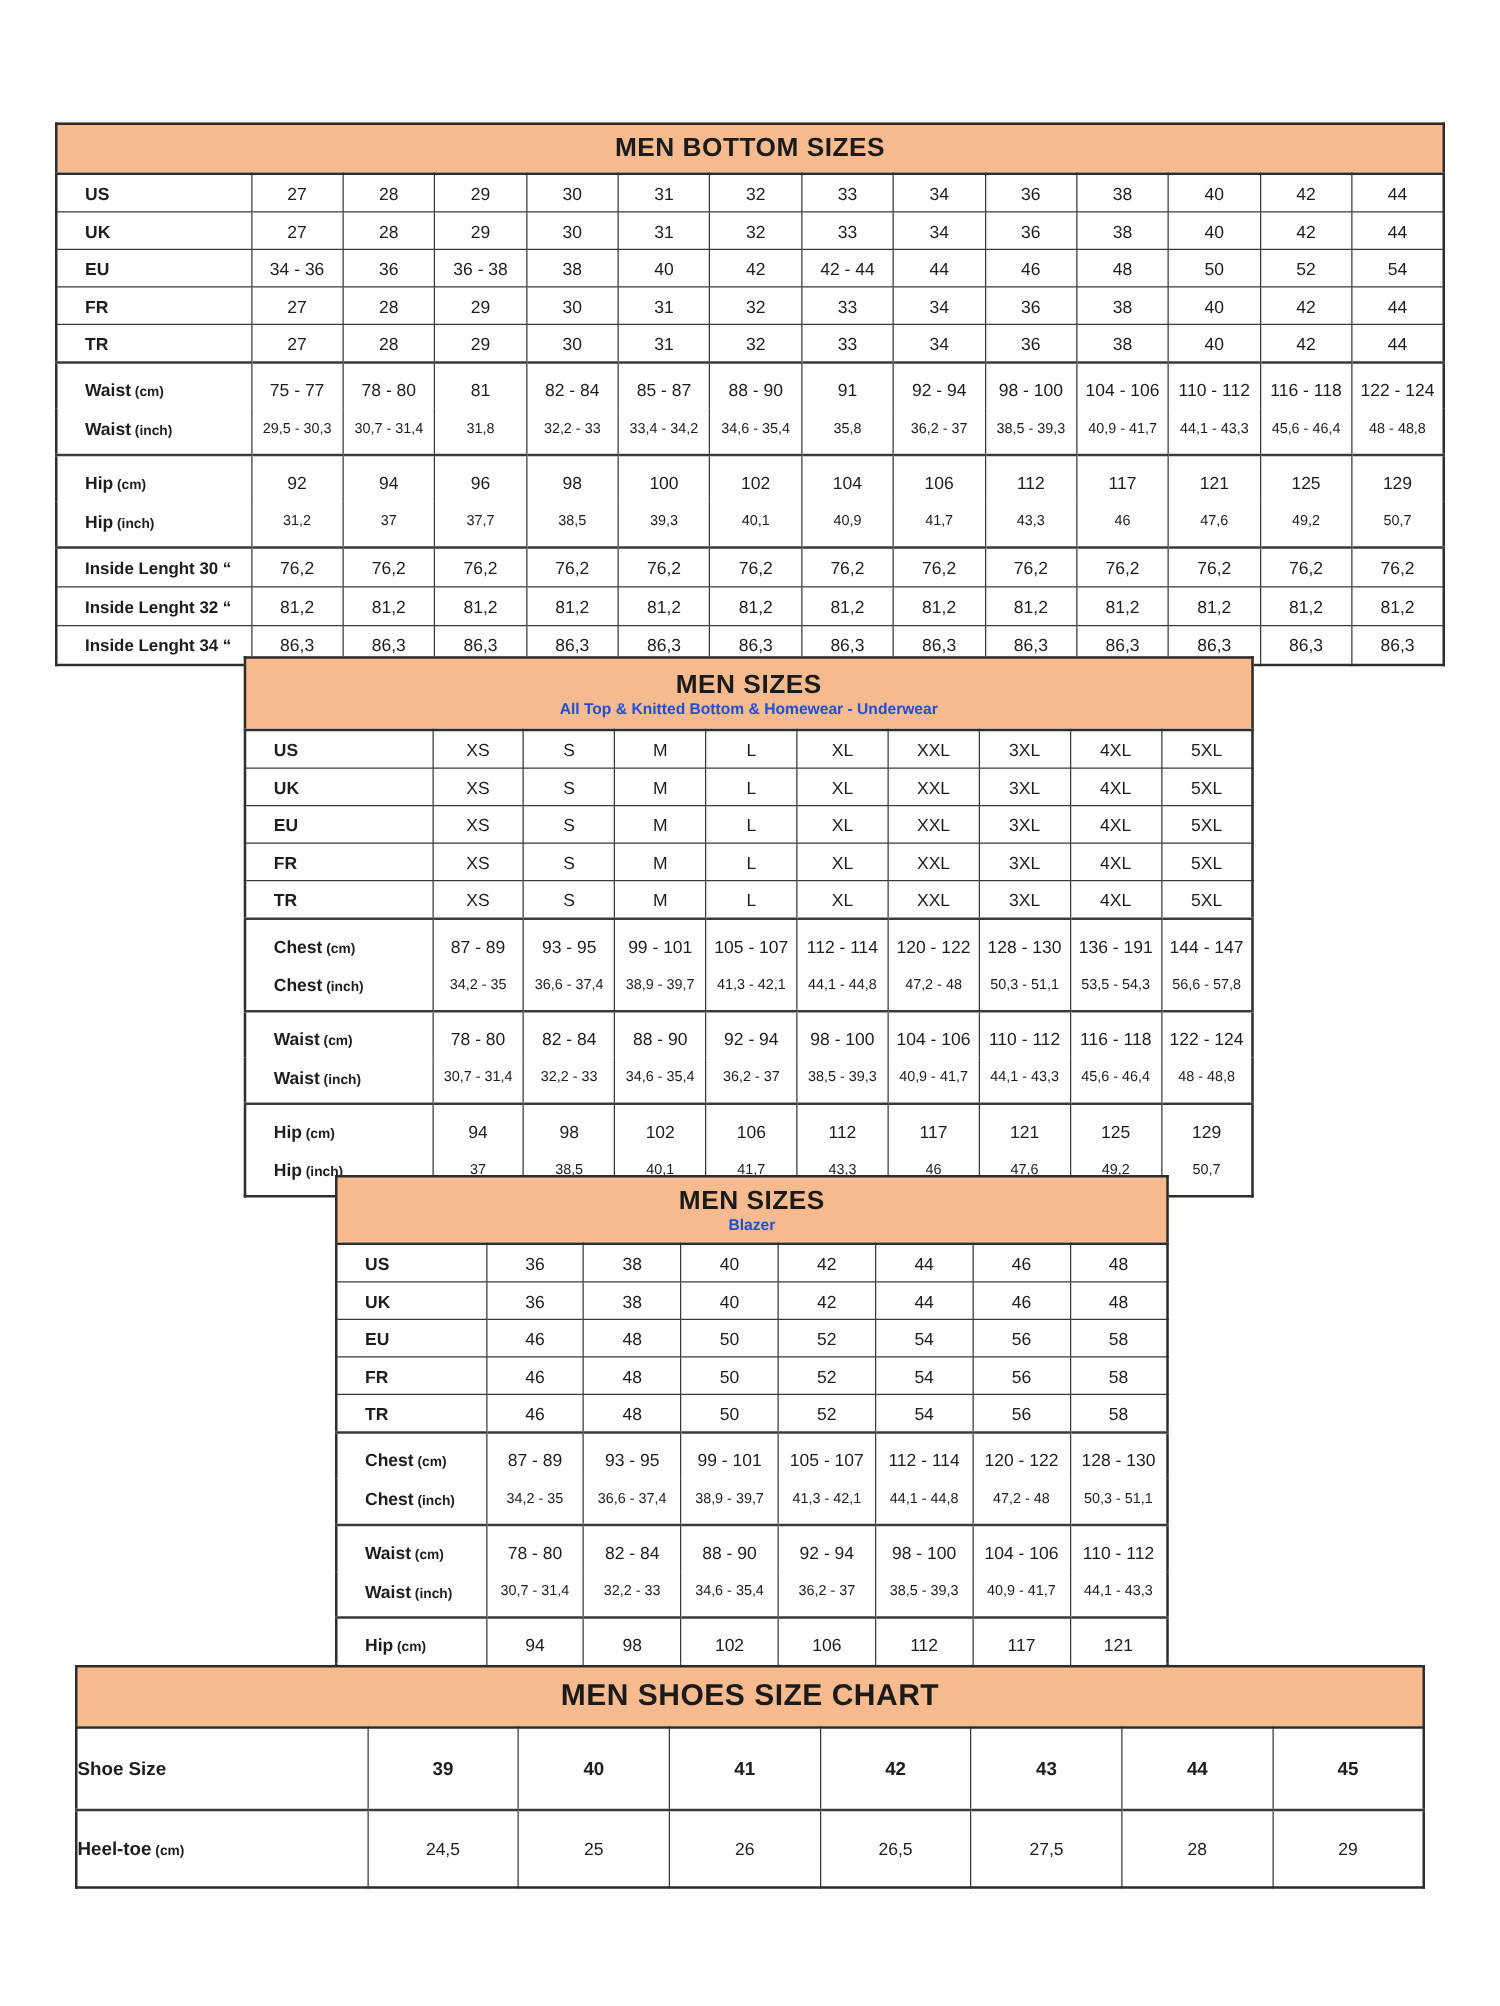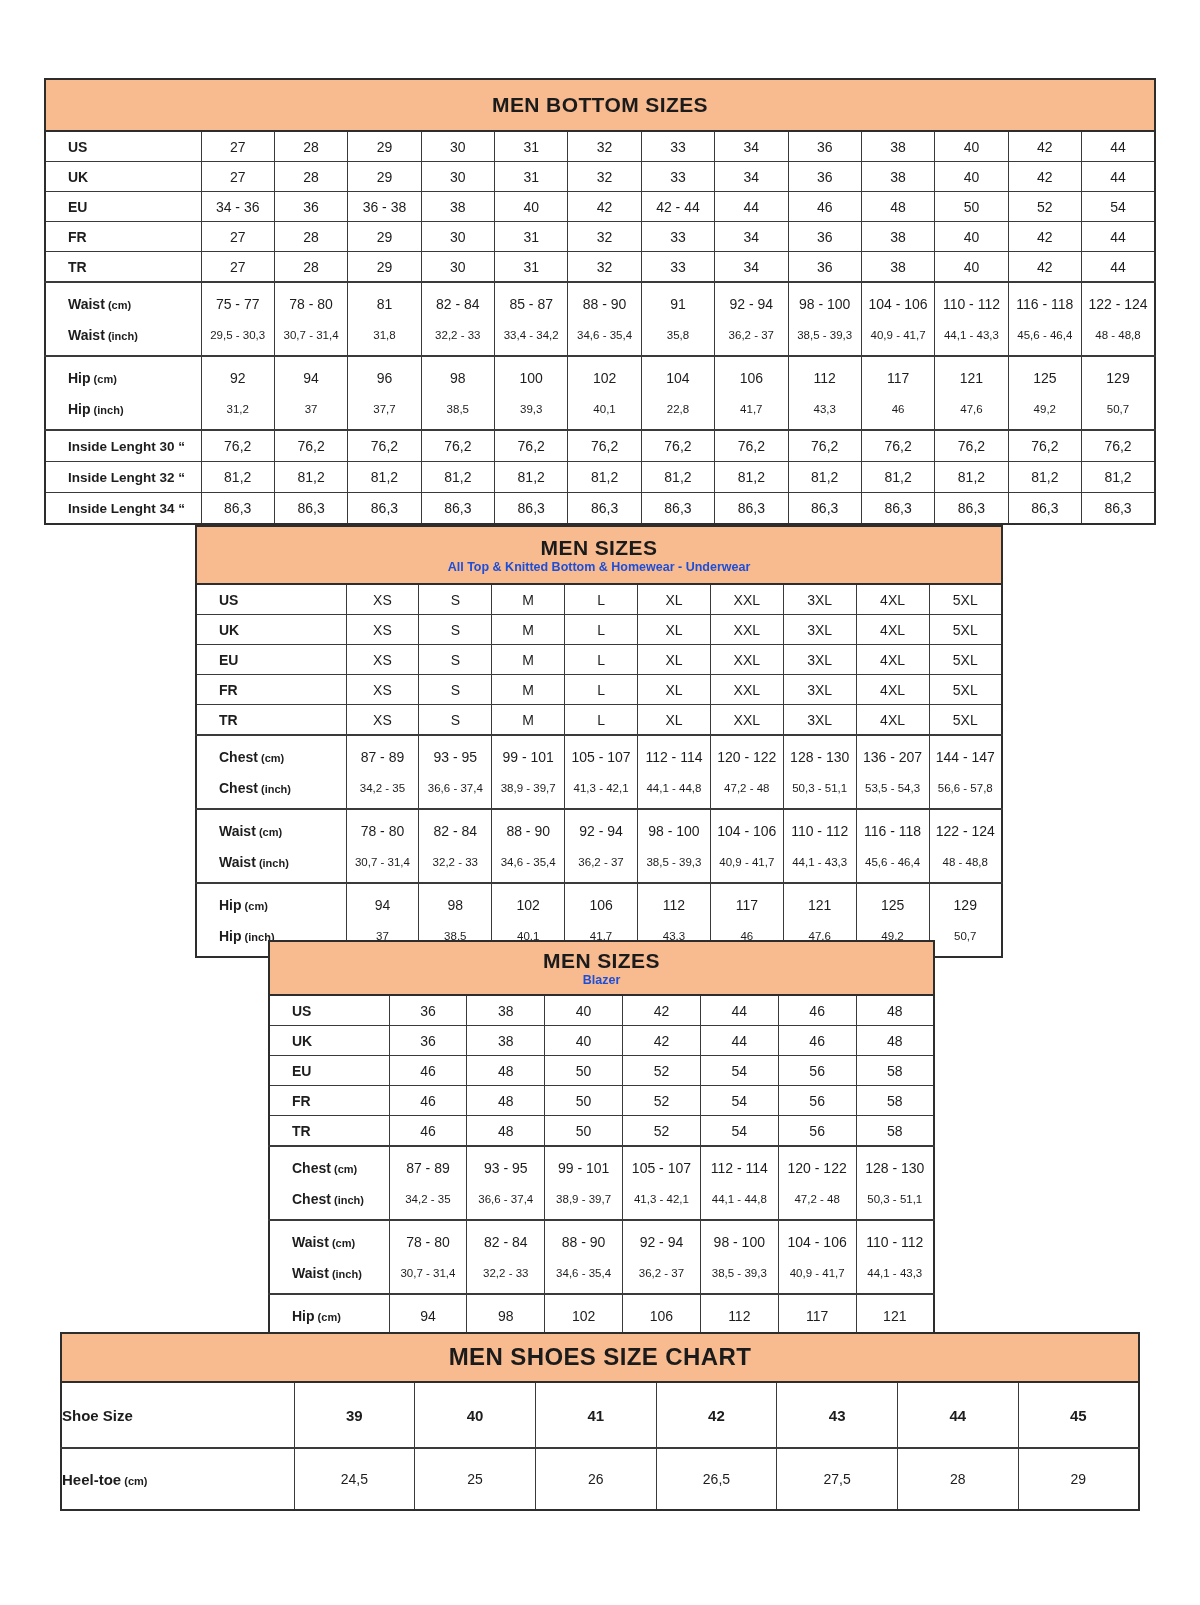--- a/index.html
+++ b/index.html
@@ -20,21 +20,21 @@
   .r-size td{height:29px;font-size:14px;}
   .r-cm td{height:31px;border-bottom:none;font-size:14px;padding-top:5px;}
   .r-inch td{height:31px;border-top:none;font-size:11.5px;padding-bottom:5px;}
   .r-inch td.lbl{font-size:14px;}
   .r-il td{height:30px;font-size:14px;}
   .r-il td.lbl{font-size:13.5px;}
   .sep-thick td{border-top-width:2px;}
 
   
   #table-0{left:44px;top:78px;width:1112px;}
-  #table-0 .t-header{height:52px;}
+  #table-0 .t-header{height:40px;margin-top:20px;}
 
   
   #table-1{left:195px;top:525px;width:808px;}
   #table-1 .t-header{height:58px;}
 
   
   #table-2{left:268px;top:940px;width:667px;}
   #table-2 .t-header{height:54px;}
 
   
@@ -202,21 +202,21 @@
             <td class="val">129</td>
           </tr>
           <tr class="r-inch sep-thin">
             <td class="lbl"><span class="lbl-main">Hip</span><span class="lbl-unit"> (inch)</span></td>
             <td class="val">31,2</td>
             <td class="val">37</td>
             <td class="val">37,7</td>
             <td class="val">38,5</td>
             <td class="val">39,3</td>
             <td class="val">40,1</td>
-            <td class="val">22,8</td>
+            <td class="val">40,9</td>
             <td class="val">41,7</td>
             <td class="val">43,3</td>
             <td class="val">46</td>
             <td class="val">47,6</td>
             <td class="val">49,2</td>
             <td class="val">50,7</td>
           </tr>
           <tr class="r-il sep-thick">
             <td class="lbl"><span class="lbl-main">Inside Lenght 30 “</span></td>
             <td class="val">76,2</td>
@@ -350,21 +350,21 @@
           </tr>
           <tr class="r-cm sep-thick">
             <td class="lbl"><span class="lbl-main">Chest</span><span class="lbl-unit"> (cm)</span></td>
             <td class="val">87 - 89</td>
             <td class="val">93 - 95</td>
             <td class="val">99 - 101</td>
             <td class="val">105 - 107</td>
             <td class="val">112 - 114</td>
             <td class="val">120 - 122</td>
             <td class="val">128 - 130</td>
-            <td class="val">136 - 207</td>
+            <td class="val">136 - 191</td>
             <td class="val">144 - 147</td>
           </tr>
           <tr class="r-inch sep-thin">
             <td class="lbl"><span class="lbl-main">Chest</span><span class="lbl-unit"> (inch)</span></td>
             <td class="val">34,2 - 35</td>
             <td class="val">36,6 - 37,4</td>
             <td class="val">38,9 - 39,7</td>
             <td class="val">41,3 - 42,1</td>
             <td class="val">44,1 - 44,8</td>
             <td class="val">47,2 - 48</td>

